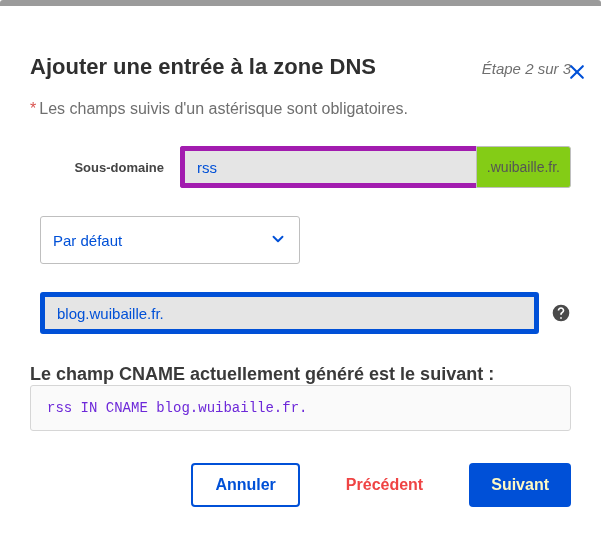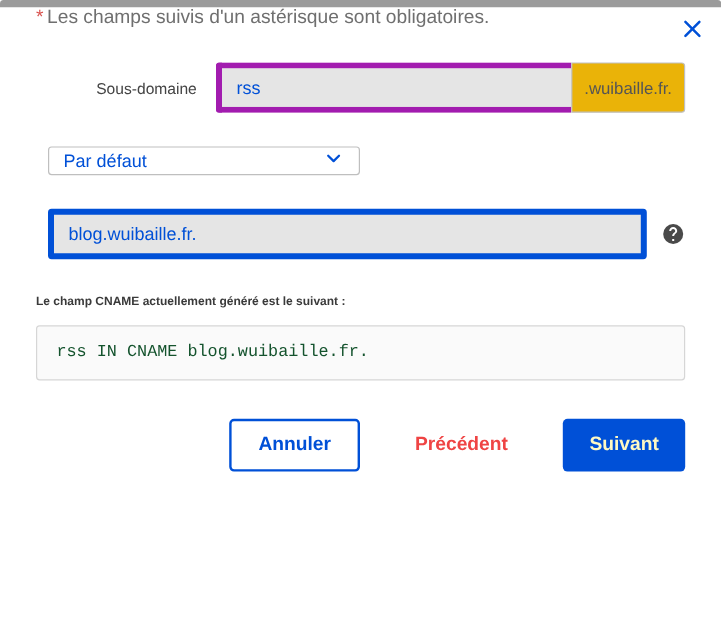--- a/index.html
+++ b/index.html
@@ -56,21 +56,21 @@
     .form-row {
       display: flex;
       align-items: center;
       margin-bottom: 28px;
     }
     .form-label {
       width: 140px;
       text-align: right;
       padding-right: 16px;
       font-size: 13px;
-      font-weight: 400;
+      font-weight: 700;
       color: #444;
     }
     .form-label .ast { color: #d9534f; margin-left: 3px; }
     .field-wrap {
       flex: 1;
       display: flex;
       align-items: center;
     }
     .text-input {
       width: 100%;
@@ -93,32 +93,32 @@
       border-right: none;
     }
     .domain-suffix {
       display: flex;
       align-items: center;
       padding: 0 10px;
       height: 42px;
       border: 1px solid #bfbfbf;
       border-left: 1px solid #bfbfbf;
       border-radius: 0 3px 3px 0;
-      background: #eab308;
+      background: #84cc16;
       font-size: 14px;
       color: #555;
       white-space: nowrap;
     }
     .select-wrap {
       position: relative;
       width: 260px;
     }
     .select-display {
       width: 100%;
-      height: 24px;
+      height: 48px;
       padding: 0 12px;
       border: 1px solid #bfbfbf;
       border-radius: 3px;
       font-size: 15px;
       color: #0050d7;
       display: flex;
       align-items: center;
       justify-content: space-between;
       background: #fff;
       cursor: pointer;
@@ -133,34 +133,33 @@
     .help-icon {
       width: 20px;
       height: 20px;
       margin-left: 12px;
       color: #4a4a4a;
       flex-shrink: 0;
       cursor: pointer;
     }
     .help-icon svg { display: block; }
     .preview-label {
-      font-size: 10px;
+      font-size: 18px;
       font-weight: 700;
       color: #3a3a3a;
       margin-top: 30px;
-      margin-bottom: 14px;
     }
     .preview-box {
       border: 1px solid #d6d6d6;
       border-radius: 3px;
       background: #fafafa;
       padding: 14px 16px;
       font-family: "Courier New", Consolas, monospace;
       font-size: 14px;
-      color: #14532d;
+      color: #6d28d9;
     }
     .footer {
       display: flex;
       justify-content: flex-end;
       align-items: center;
       gap: 24px;
       margin-top: 32px;
     }
     .btn {
       height: 44px;
@@ -196,20 +195,24 @@
 
 <div class="modal">
 
   <div class="close-btn">
     <svg width="20" height="20" viewBox="0 0 24 24" fill="none" stroke="currentColor" stroke-width="2.5" stroke-linecap="round">
         <line x1="5" y1="5" x2="19" y2="19"></line>
         <line x1="19" y1="5" x2="5" y2="19"></line>
       </svg>
   </div>
 
+  <div class="header-row">
+    <h1 class="title">Ajouter une entrée à la zone DNS</h1>
+    <span class="step">Étape 2 sur 3</span>
+  </div>
 
   <div class="required-note">
     <span class="ast">*</span><span>Les champs suivis d'un astérisque sont obligatoires.</span>
   </div>
 
   <div class="form">
     <div class="form-row">
       <label class="form-label">Sous-domaine</label>
       <div class="field-wrap">
         <div class="subdomain-group">

